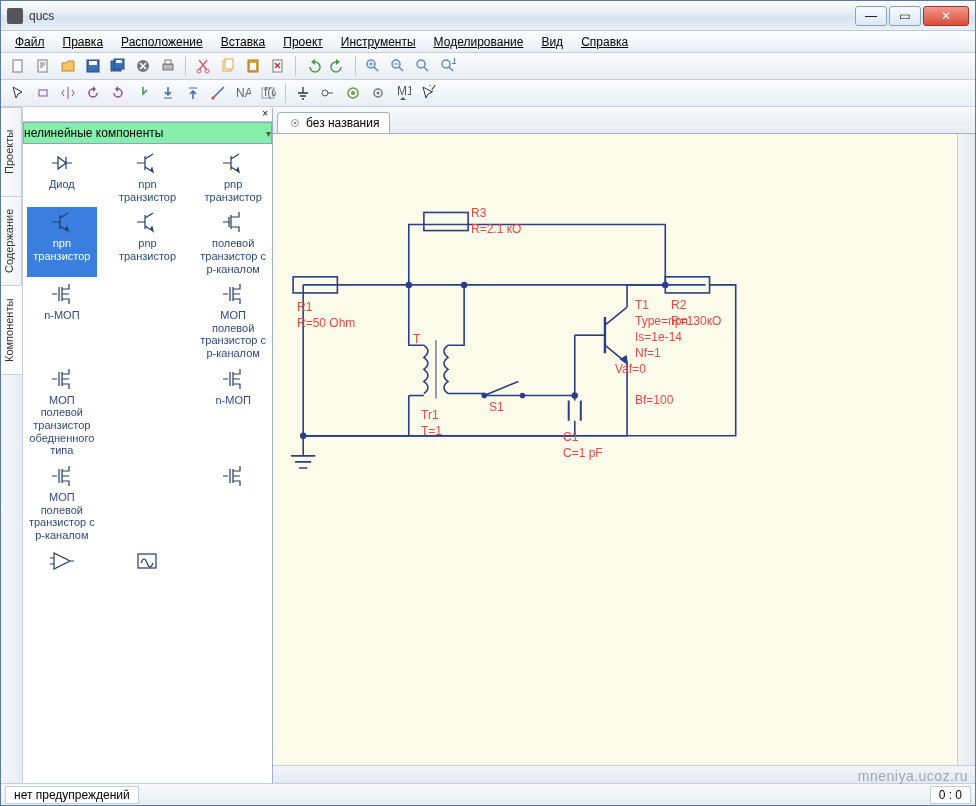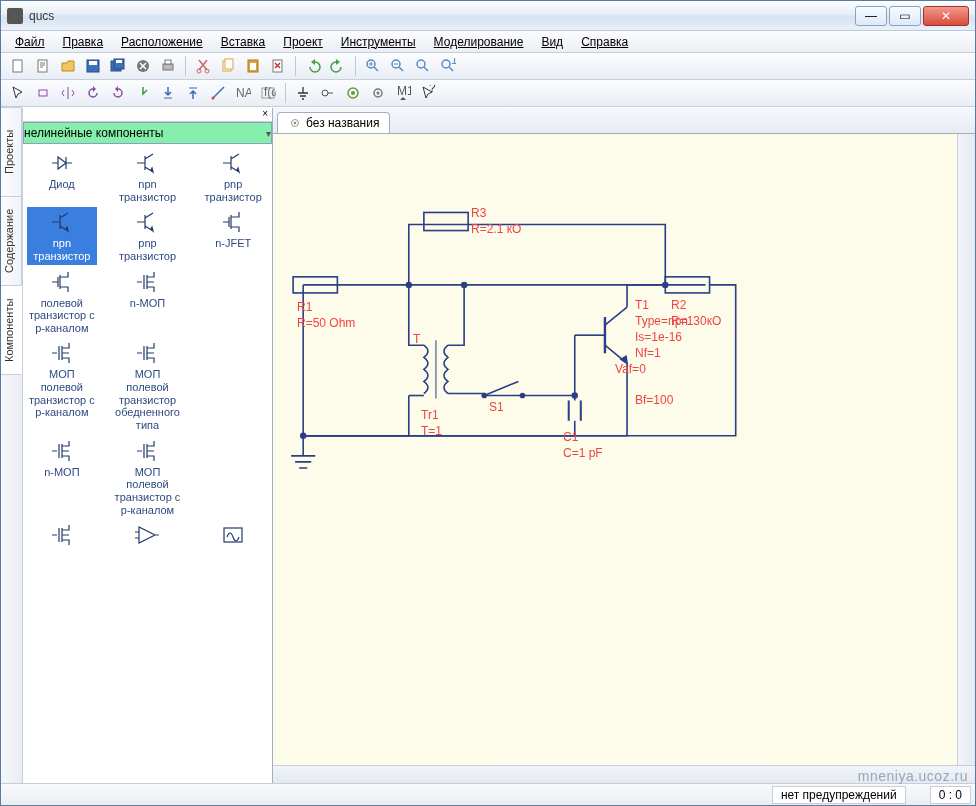--- a/index.html
+++ b/index.html
@@ -45,21 +45,21 @@
   .doc-tab { border:1px solid #9fb0c6; border-bottom:none; border-radius:4px 4px 0 0; background:#fff; padding:3px 10px; display:flex; align-items:flex-end; gap:4px; font-size:11px; cursor:pointer;}
   .canvas-area { flex:1; background:#fdfbe9; position:relative; overflow:hidden;}
   .canvas-area::before{ content:""; position:absolute; inset:0; background-image: radial-gradient(#d6d2b8 0.7px, transparent 0.7px); background-size: 12px 12px;}
   .schematic { position:absolute; inset:0;}
   .lbl { position:absolute; color:#ef4444; font-size:12px; white-space:nowrap;}
   
   .vscroll { width:18px; background:linear-gradient(to right,#f2f4f8,#e4e9f1); border-left:1px solid #c6cedb;}
   .hscroll { height:18px; background:linear-gradient(#f2f4f8,#e4e9f1); border-top:1px solid #c6cedb;}
   .body-row { flex:1; display:flex; min-height:0;}
   
-  .statusbar { height:22px; border-top:1px solid #c6cedb; background:linear-gradient(#f8fafc,#eaeef4); display:flex; align-items:center; justify-content:flex-end; padding:0 4px; gap:24px; font-size:11px;}
+  .statusbar { height:22px; border-top:1px solid #c6cedb; background:linear-gradient(#f8fafc,#eaeef4); display:flex; align-items:center; justify-content:space-between; padding:0 4px; gap:24px; font-size:11px;}
   .status-cell { border:1px solid #c6cedb; padding:1px 8px; background:#fff;}
   .watermark { position:absolute; right:8px; bottom:22px; font-size:14px; color:#9aa6b5; letter-spacing:.5px;}
 </style>
 </head>
 <body>
 
 <div class="window">
 
   <div class="titlebar">
     <span class="app-icon"></span>
@@ -341,28 +341,20 @@
             </div>
             <div class="pal-label">npn транзистор</div>
           </div>
           <div class="pal-item">
             <div class="pal-icon">
               <svg viewBox="0 0 28 24">
                 <path d="M4 12h8M12 5v14M12 8l8-5M12 16l8 5M18 19l2 2l-1-4z"></path>
               </svg>
             </div>
             <div class="pal-label">pnp транзистор</div>
-          </div>
-          <div class="pal-item">
-            <div class="pal-icon">
-              <svg viewBox="0 0 28 24">
-                <path d="M4 12h6M12 5v14M12 7h8v-5M12 17h8v5M10 7v10"></path>
-              </svg>
-            </div>
-            <div class="pal-label">n-JFET</div>
           </div>
           <div class="pal-item">
             <div class="pal-icon">
               <svg viewBox="0 0 28 24">
                 <path d="M4 12h6M12 5v14M12 7h8v-5M12 17h8v5M10 7v10"></path>
               </svg>
             </div>
             <div class="pal-label">полевой транзистор с p-каналом</div>
           </div>
           <div class="pal-item">
@@ -507,21 +499,21 @@
           <div class="lbl" style="left:24px; top:166px">R1</div>
           <div class="lbl" style="left:24px; top:182px">R=50 Ohm</div>
           <div class="lbl" style="left:140px;top:198px">T</div>
           <div class="lbl" style="left:148px;top:274px">Tr1</div>
           <div class="lbl" style="left:148px;top:290px">T=1</div>
           <div class="lbl" style="left:216px;top:266px">S1</div>
           <div class="lbl" style="left:290px;top:296px">C1</div>
           <div class="lbl" style="left:290px;top:312px">C=1 pF</div>
           <div class="lbl" style="left:362px;top:164px">T1</div>
           <div class="lbl" style="left:362px;top:180px">Type=npn</div>
-          <div class="lbl" style="left:362px;top:196px">Is=1e-16</div>
+          <div class="lbl" style="left:362px;top:196px">Is=1e-14</div>
           <div class="lbl" style="left:362px;top:212px">Nf=1</div>
           <div class="lbl" style="left:342px;top:228px">Vaf=0</div>
           <div class="lbl" style="left:362px;top:259px">Bf=100</div>
           <div class="lbl" style="left:398px;top:164px">R2</div>
           <div class="lbl" style="left:398px;top:180px">R=130кО</div>
         </div>
         <div class="vscroll"></div>
       </div>
       <div class="hscroll"></div>
     </div>

